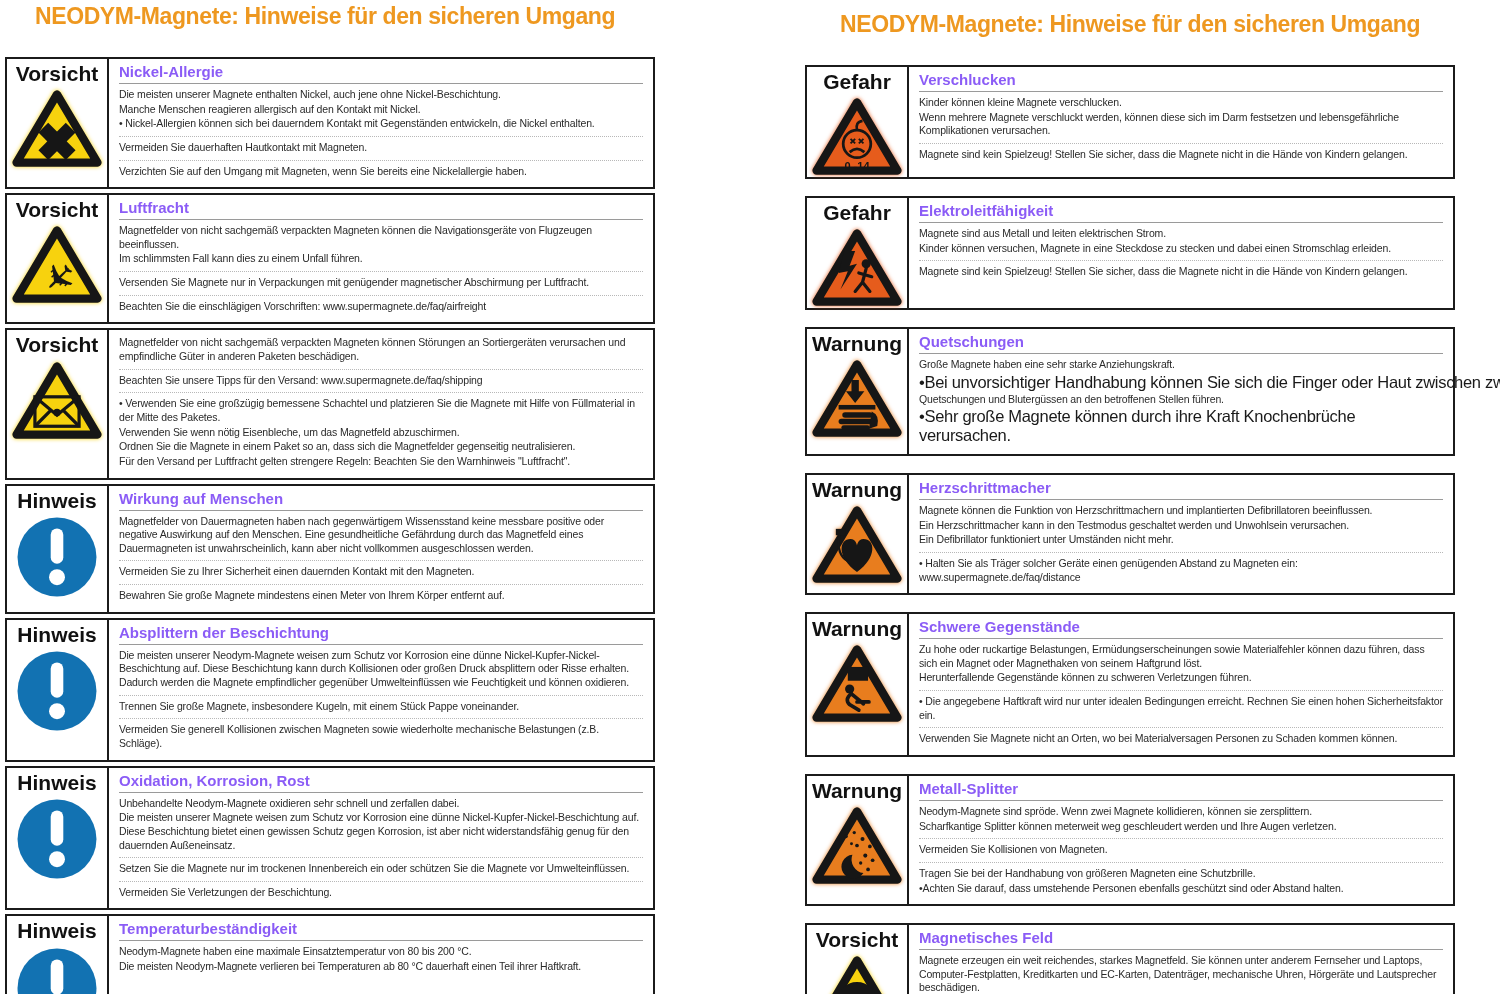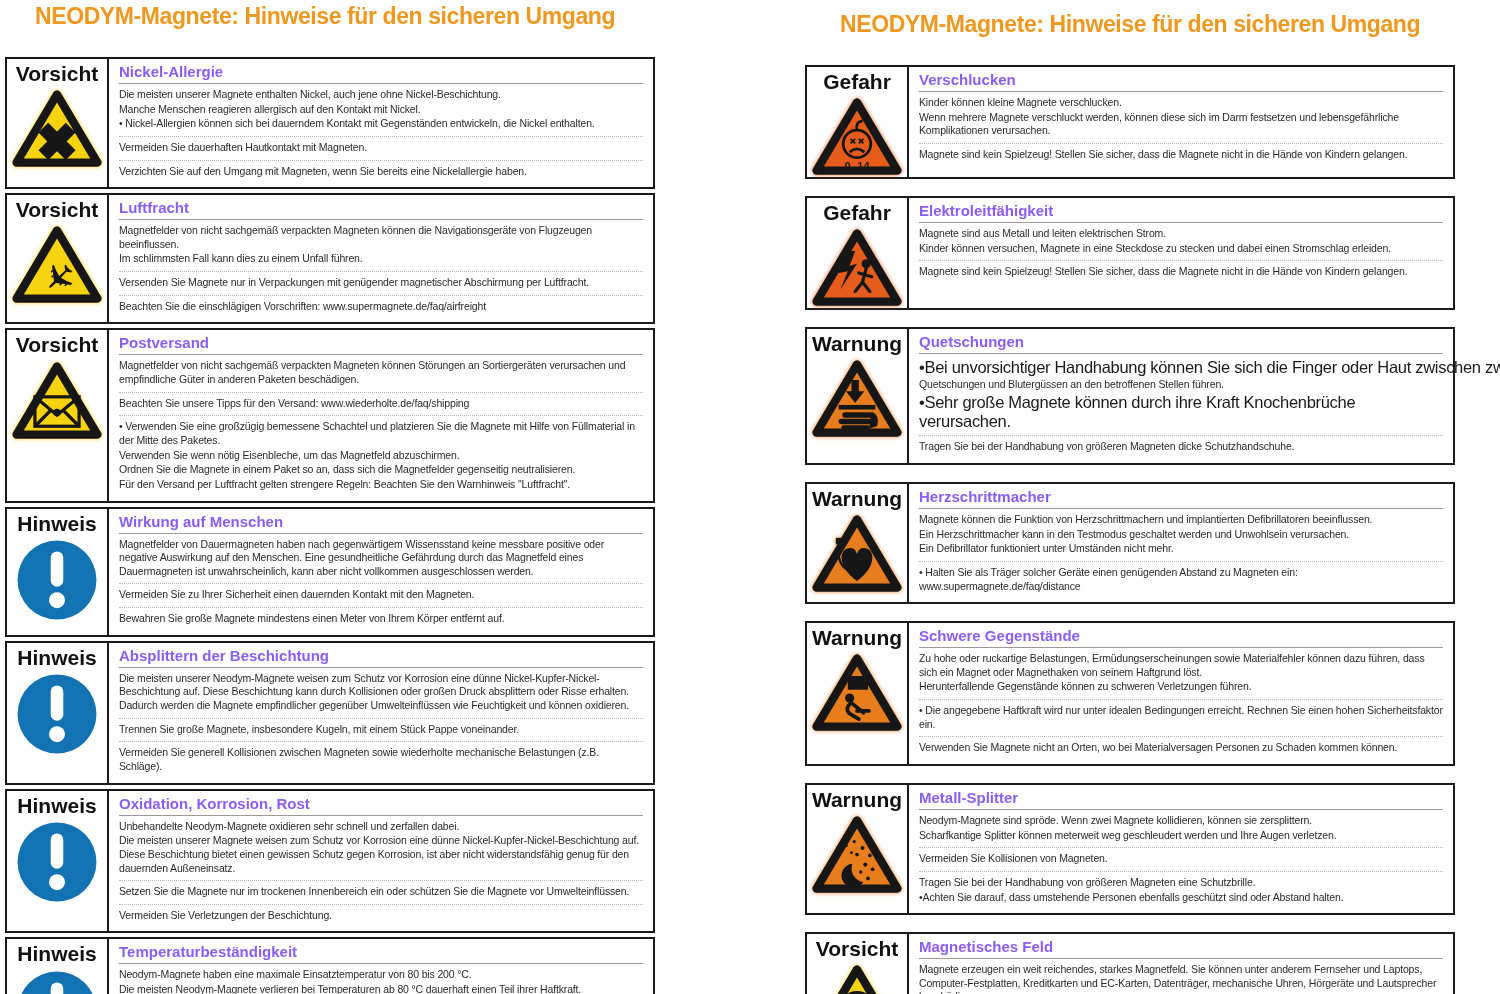--- a/index.html
+++ b/index.html
@@ -99,26 +99,25 @@
     <g stroke="#161616" stroke-width="3.5" fill="none">
      <rect x="26" y="40" width="48" height="32"></rect>
                 <path d="M26 40 L50 60 L74 40"></path>
      <path d="M26 72 L44 54 M74 72 L56 54"></path>
               </g>
               <circle cx="50" cy="57" r="4" fill="#161616"></circle>
             </svg>
           </div>
         </div>
         <div class="content-cell">
-          <h2 class="panel-title">Postversand</h2>
           <div class="block">
             <div class="line">Magnetfelder von nicht sachgemäß verpackten Magneten können Störungen an Sortiergeräten verursachen und empfindliche Güter in anderen Paketen beschädigen.</div>
           </div>
           <div class="block">
-            <div class="line">Beachten Sie unsere Tipps für den Versand: www.wiederholte.de/faq/shipping</div>
+            <div class="line">Beachten Sie unsere Tipps für den Versand: www.supermagnete.de/faq/shipping</div>
           </div>
           <div class="block">
             <div class="line">• Verwenden Sie eine großzügig bemessene Schachtel und platzieren Sie die Magnete mit Hilfe von Füllmaterial in der Mitte des Paketes.</div>
             <div class="line">Verwenden Sie wenn nötig Eisenbleche, um das Magnetfeld abzuschirmen.</div>
             <div class="line">Ordnen Sie die Magnete in einem Paket so an, dass sich die Magnetfelder gegenseitig neutralisieren.</div>
             <div class="line">Für den Versand per Luftfracht gelten strengere Regeln: Beachten Sie den Warnhinweis "Luftfracht".</div>
           </div>
         </div>
       </section>
       <section class="panel" style="min-height: 105px;">
@@ -283,26 +282,24 @@
      <rect x="30" y="66" width="37" height="6" rx="3"></rect>
                 <rect x="33" y="73" width="31" height="5" rx="2.5"></rect>
      <path d="M66 58 q9 4 6 16 l-9 3 z"></path>
               </g>
             </svg>
           </div>
         </div>
         <div class="content-cell">
           <h2 class="panel-title">Quetschungen</h2>
           <div class="block">
+            <div class="line">Große Magnete haben eine sehr starke Anziehungskraft.</div>
             <div class="line large nowrap">•Bei unvorsichtiger Handhabung können Sie sich die Finger oder Haut zwischen zwei Magneten</div>
             <div class="line">Quetschungen und Blutergüssen an den betroffenen Stellen führen.</div>
             <div class="line large">•Sehr große Magnete können durch ihre Kraft Knochenbrüche verursachen.</div>
-          </div>
-          <div class="block">
-            <div class="line">Tragen Sie bei der Handhabung von größeren Magneten dicke Schutzhandschuhe.</div>
           </div>
         </div>
       </section>
       <section class="panel" style="min-height: 111px;">
         <div class="sign-cell">
           <div class="sign-label">Warnung</div>
           <div class="sign-icon">
             <svg width="92" height="81" viewBox="0 0 100 88" style="filter:drop-shadow(0 0 2px #E87D1E)">
     <polygon points="50,7 94,81 6,81" fill="#E87D1E" stroke="#161616" stroke-width="9" stroke-linejoin="round"></polygon>
     <path fill="#161616" d="M50 74 C28 58 30 38 43 38 C49 38 50 45 50 45 C50 45 51 38 57 38 C70 38 72 58 50 74 Z"></path>

